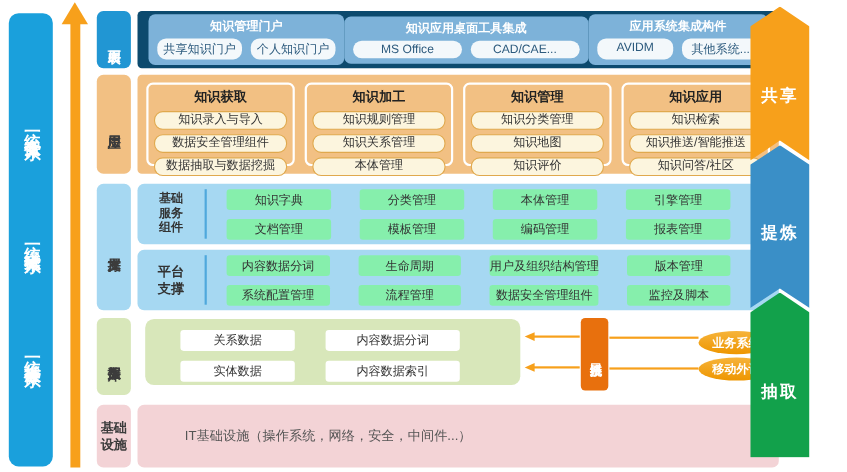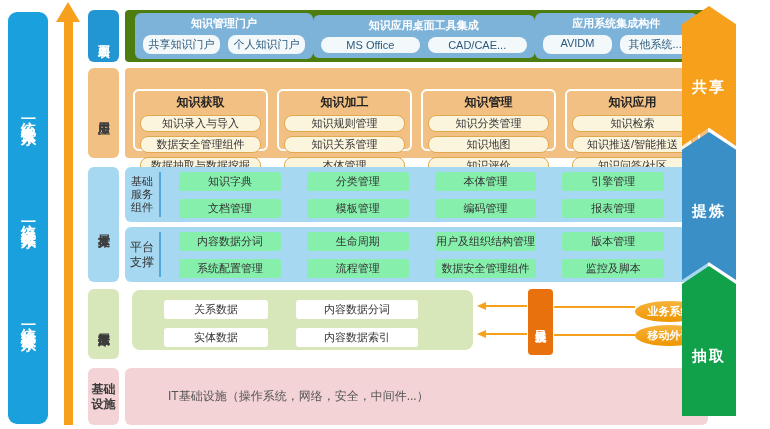--- a/index.html
+++ b/index.html
@@ -26,41 +26,41 @@
   .ll-app{top:68px;height:90px;background:#f2c083;}
   .ll-support{top:167px;height:115px;background:#a6d8f2;}
   .ll-db{top:289px;height:70px;background:#d8e7ba;}
   .ll-infra{top:368px;height:57px;background:#f3d3d6;}
   .wrap2{display:inline-block;width:2em;word-break:break-all;line-height:1.2;text-align:center;}
 
   
   .row{position:absolute;left:125px;width:583px;box-sizing:border-box;}
 
   
-  .row1{top:10px;height:52px;background:#4d7c0f;border-radius:4px;display:flex;
+  .row1{top:10px;height:52px;background:#0c4a6e;border-radius:4px;display:flex;
         align-items:center;padding:0 10px;}
   .r1panel{background:#7db2d9;border-radius:6px;padding:3px 8px 5px;box-sizing:border-box;}
   .r1title{color:#fff;font-size:11px;font-weight:bold;text-align:center;margin-bottom:4px;}
   .r1btns{display:flex;gap:8px;justify-content:center;}
   .r1btn{flex:1;background:#f3f8fb;border-radius:8px;color:#2c5a7d;font-size:11px;
          text-align:center;padding:2px 4px;white-space:nowrap;}
 
   
   .row2{top:68px;height:90px;background:#f2c083;border-radius:4px;display:flex;
         gap:9px;padding:7px 8px;}
   .r2panel{flex:1;border:2px solid #fff;border-radius:6px;padding:2px 5px;display:flex;
-           flex-direction:column;box-sizing:border-box;margin-top:14px;}
+           flex-direction:column;box-sizing:border-box;}
   .r2title{font-size:12px;font-weight:bold;color:#222;text-align:center;margin:1px 0 2px;}
   .r2btn{background:#fcf5de;border:1px solid #e0a94e;border-radius:8px;font-size:11px;
          color:#333;text-align:center;padding:0 2px;line-height:15px;margin:2px 0;white-space:nowrap;}
 
   
   .row3{height:55px;background:#a6d8f2;border-radius:6px;display:flex;align-items:center;}
   .row3a{top:167px;} .row3b{top:227px;}
-  .r3label{width:34px;text-align:center;font-size:11px;font-weight:normal;color:#333;}
+  .r3label{width:61px;text-align:center;font-size:11px;font-weight:bold;color:#333;}
   .r3label-lg{font-size:12px;}
   .r3divider{width:2px;height:45px;background:#4fa8dc;}
   .r3grid{flex:1;display:grid;grid-template-columns:repeat(4,1fr);gap:8px 26px;
           padding:8px 44px 8px 18px;}
   .r3btn{background:#86efac;border-radius:3px;font-size:11px;color:#333;text-align:center;
          padding:2px 0;white-space:nowrap;}
 
   
   .row4{top:289px;height:70px;}
   .greenbox{position:absolute;left:7px;top:1px;width:341px;height:60px;background:#d8e7ba;

